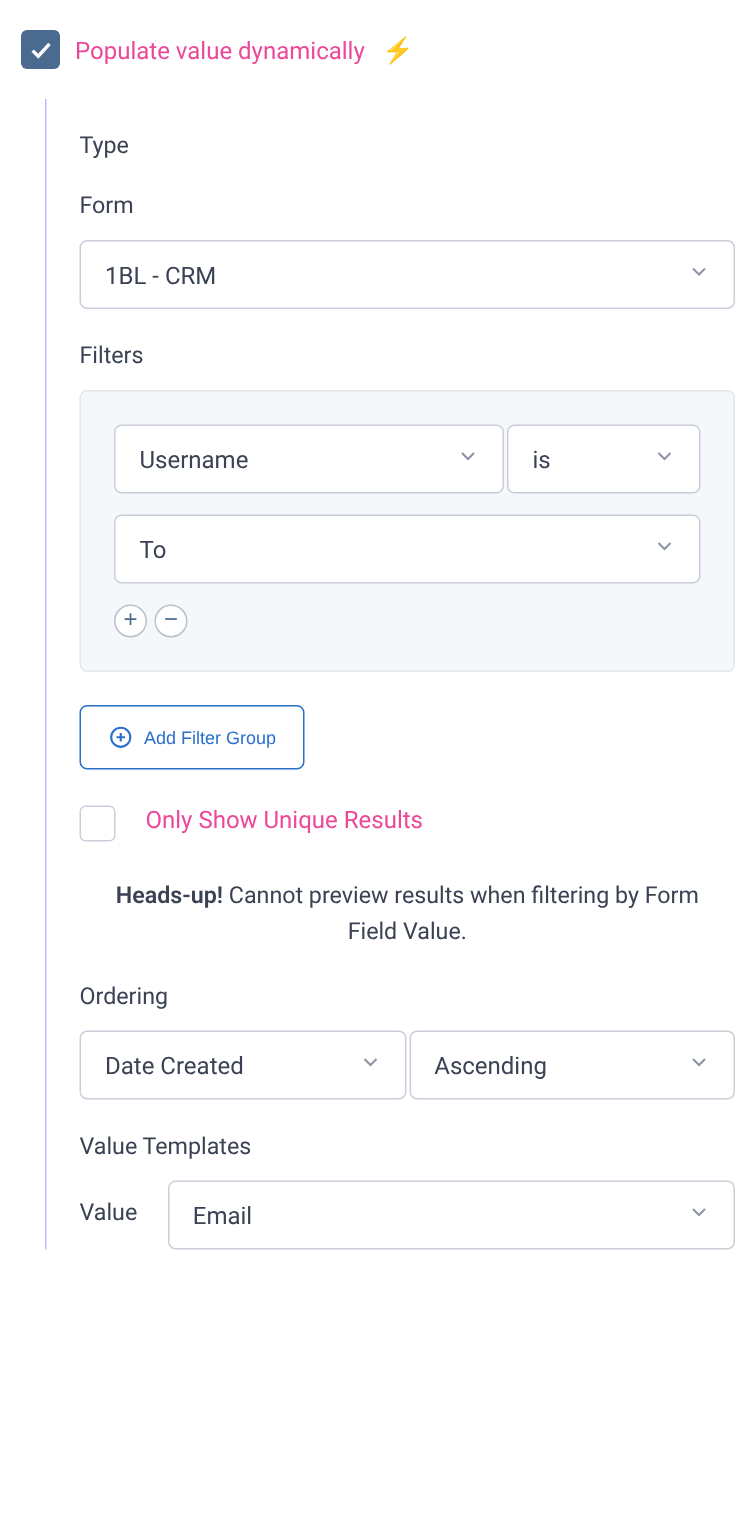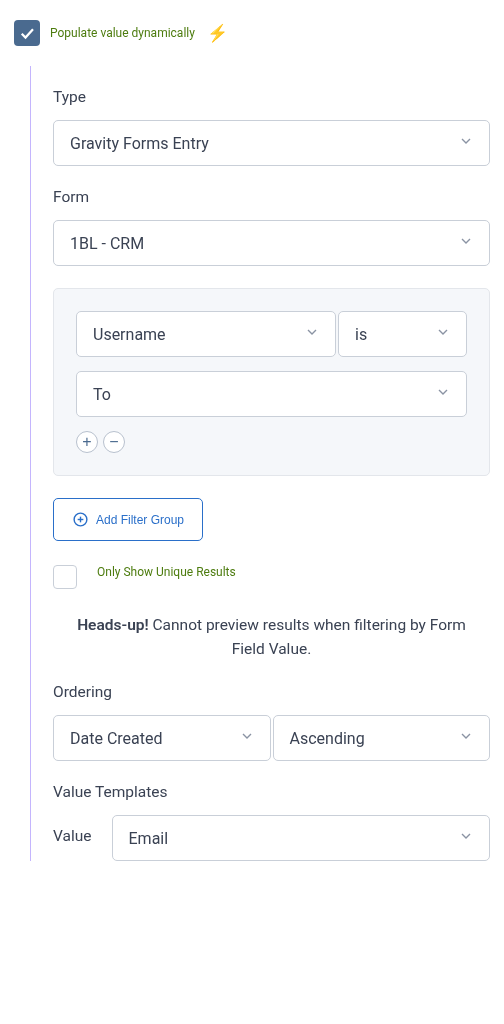--- a/index.html
+++ b/index.html
@@ -31,22 +31,22 @@
       flex-shrink: 0;
     }
     .checkbox-checked svg {
       width: 18px;
       height: 18px;
       stroke: #fff;
       stroke-width: 3;
       fill: none;
     }
     .checkbox-label {
-      font-size: 12px;
-      color: #4d7c0f;
+      font-size: 16px;
+      color: #ec4899;
     }
     .lightning {
       color: #1a73e8;
       font-size: 17px;
       margin-left: 2px;
     }
     .indented-section {
       margin-left: 16px;
       border-left: 1px solid #c4b5fd;
       padding-left: 22px;
@@ -208,47 +208,38 @@
       </svg>
   </div>
   <span class="checkbox-label">Populate value dynamically</span>
   <span class="lightning">⚡</span>
 </div>
 
 <div class="indented-section">
 
   <div class="field-group">
     <span class="field-label">Type</span>
+  </div>
+
+  <div class="field-group">
+    <span class="field-label">Form</span>
     <div class="select-wrapper">
       <div class="select">
-        <span>Gravity Forms Entry</span>
+        <span>1BL - CRM</span>
       </div>
       <div class="select-chevron">
         <svg viewBox="0 0 24 24">
             <polyline points="6 9 12 15 18 9"></polyline>
           </svg>
       </div>
     </div>
   </div>
 
   <div class="field-group">
-    <span class="field-label">Form</span>
-    <div class="select-wrapper">
-      <div class="select">
-        <span>1BL - CRM</span>
-      </div>
-      <div class="select-chevron">
-        <svg viewBox="0 0 24 24">
-            <polyline points="6 9 12 15 18 9"></polyline>
-          </svg>
-      </div>
-    </div>
-  </div>
-
-  <div class="field-group">
+    <span class="field-label">Filters</span>
     <div class="filter-box">
       <div class="filter-row">
         <div class="select-wrapper">
           <div class="select">
             <span>Username</span>
           </div>
           <div class="select-chevron">
             <svg viewBox="0 0 24 24">
                 <polyline points="6 9 12 15 18 9"></polyline>
               </svg>

